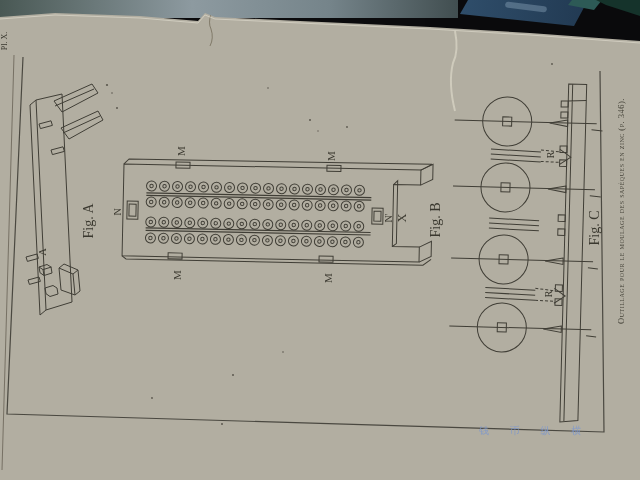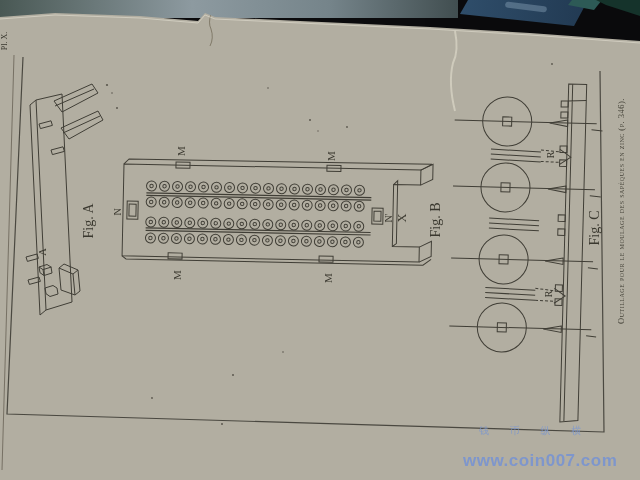--- a/index.html
+++ b/index.html
@@ -329,15 +329,14 @@
     <div class="lbl" style="left:328px;top:278px;font-size:11px;">M</div>
     <div class="lbl" style="left:118px;top:212px;font-size:10px;">N</div>
     <div class="lbl" style="left:389px;top:218px;font-size:10px;">N'</div>
     <div class="lbl" style="left:402px;top:218px;font-size:12.5px;">X</div>
 
     <div class="lbl" style="left:595px;top:228px;font-size:14px;">Fig. C</div>
     <div class="lbl" style="left:551px;top:155px;font-size:10px;">R</div>
     <div class="lbl" style="left:549px;top:294px;font-size:10px;">R</div>
 
     <div class="wm wm1">钱 币 纵 横</div>
-    <div class="wm wm2">www.coin007.com</div>
   </div>
 </div>
 
 </body></html>

